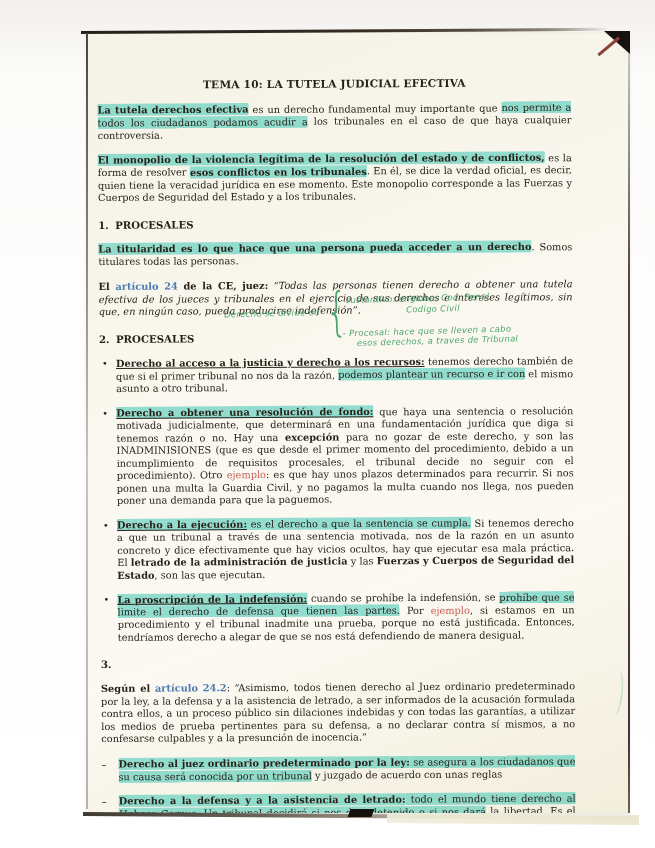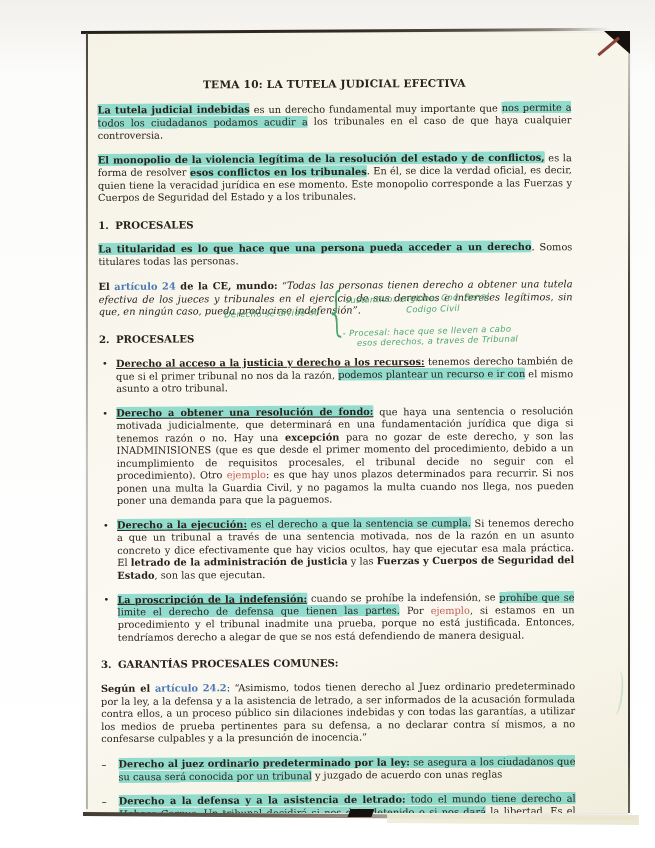--- a/index.html
+++ b/index.html
@@ -105,30 +105,30 @@
 <body>
 
 <div class="photo">
   <div class="paper">
 
     <div class="content-clip">
       <div class="content">
 
         <div class="doc-title">TEMA 10: LA TUTELA JUDICIAL EFECTIVA</div>
 
-        <p><span class="b hl">La tutela judicial indebidas</span><span> es un derecho fundamental muy importante que </span><span class="hl">nos permite a todos los ciudadanos podamos acudir a</span><span> los tribunales en el caso de que haya cualquier controversia.</span></p>
+        <p><span class="b hl">La tutela derechos efectiva</span><span> es un derecho fundamental muy importante que </span><span class="hl">nos permite a todos los ciudadanos podamos acudir a</span><span> los tribunales en el caso de que haya cualquier controversia.</span></p>
         <p><span class="b hl">El monopolio de la violencia legítima de la resolución del estado y de conflictos,</span><span> es la forma de resolver </span><span class="b hl">esos conflictos en los tribunales</span><span>. En él, se dice la verdad oficial, es decir, quien tiene la veracidad jurídica en ese momento. Este monopolio corresponde a las Fuerzas y Cuerpos de Seguridad del Estado y a los tribunales.</span></p>
 
         <div class="sec">
           <span class="num">1.</span>
           <span>PROCESALES</span>
         </div>
 
         <p><span class="b hl">La titularidad es lo que hace que una persona pueda acceder a un derecho</span><span>. Somos titulares todas las personas.</span></p>
-        <p><span class="b">El </span><span class="b blu">artículo 24</span><span class="b"> de la CE, mundo:</span><span class="i"> “Todas las personas tienen derecho a obtener una tutela efectiva de los jueces y tribunales en el ejercicio de sus derechos e intereses legítimos, sin que, en ningún caso, pueda producirse indefensión”.</span></p>
+        <p><span class="b">El </span><span class="b blu">artículo 24</span><span class="b"> de la CE, juez:</span><span class="i"> “Todas las personas tienen derecho a obtener una tutela efectiva de los jueces y tribunales en el ejercicio de sus derechos e intereses legítimos, sin que, en ningún caso, pueda producirse indefensión”.</span></p>
 
         <div class="sec">
           <span class="num">2.</span>
           <span>PROCESALES</span>
         </div>
 
         <ul class="bullets">
           <li>
             <span class="mark">•</span>
             <span><span class="b u">Derecho al acceso a la justicia y derecho a los recursos:</span><span> tenemos derecho también de que si el primer tribunal no nos da la razón, </span><span class="hl">podemos plantear un recurso e ir con</span><span> el mismo asunto a otro tribunal.</span></span>
@@ -142,21 +142,20 @@
             <span><span class="b u hl">Derecho a la ejecución:</span><span class="hl"> es el derecho a que la sentencia se cumpla.</span><span> Si tenemos derecho a que un tribunal a través de una sentencia motivada, nos de la razón en un asunto concreto y dice efectivamente que hay vicios ocultos, hay que ejecutar esa mala práctica. El </span><span class="b">letrado de la administración de justicia</span><span> y las </span><span class="b">Fuerzas y Cuerpos de Seguridad del Estado</span><span>, son las que ejecutan.</span></span>
           </li>
           <li>
             <span class="mark">•</span>
             <span><span class="b u hl">La proscripción de la indefensión:</span><span> cuando se prohíbe la indefensión, se </span><span class="hl">prohíbe que se limite el derecho de defensa que tienen las partes.</span><span> Por </span><span class="red">ejemplo</span><span>, si estamos en un procedimiento y el tribunal inadmite una prueba, porque no está justificada. Entonces, tendríamos derecho a alegar de que se nos está defendiendo de manera desigual.</span></span>
           </li>
         </ul>
 
         <div class="sec">
           <span class="num">3.</span>
-          <span>GARANTÍAS PROCESALES COMUNES:</span>
         </div>
 
         <p><span class="b">Según el </span><span class="b blu">artículo 24.2</span><span>: “Asimismo, todos tienen derecho al Juez ordinario predeterminado por la ley, a la defensa y a la asistencia de letrado, a ser informados de la acusación formulada contra ellos, a un proceso público sin dilaciones indebidas y con todas las garantías, a utilizar los medios de prueba pertinentes para su defensa, a no declarar contra sí mismos, a no confesarse culpables y a la presunción de inocencia.”</span></p>
 
         <ul class="dashes">
           <li>
             <span class="mark">–</span>
             <span><span class="b hl">Derecho al juez ordinario predeterminado por la ley:</span><span class="hl"> se asegura a los ciudadanos que su causa será conocida por un tribunal</span><span> y juzgado de acuerdo con unas reglas</span></span>
           </li>
           <li>

